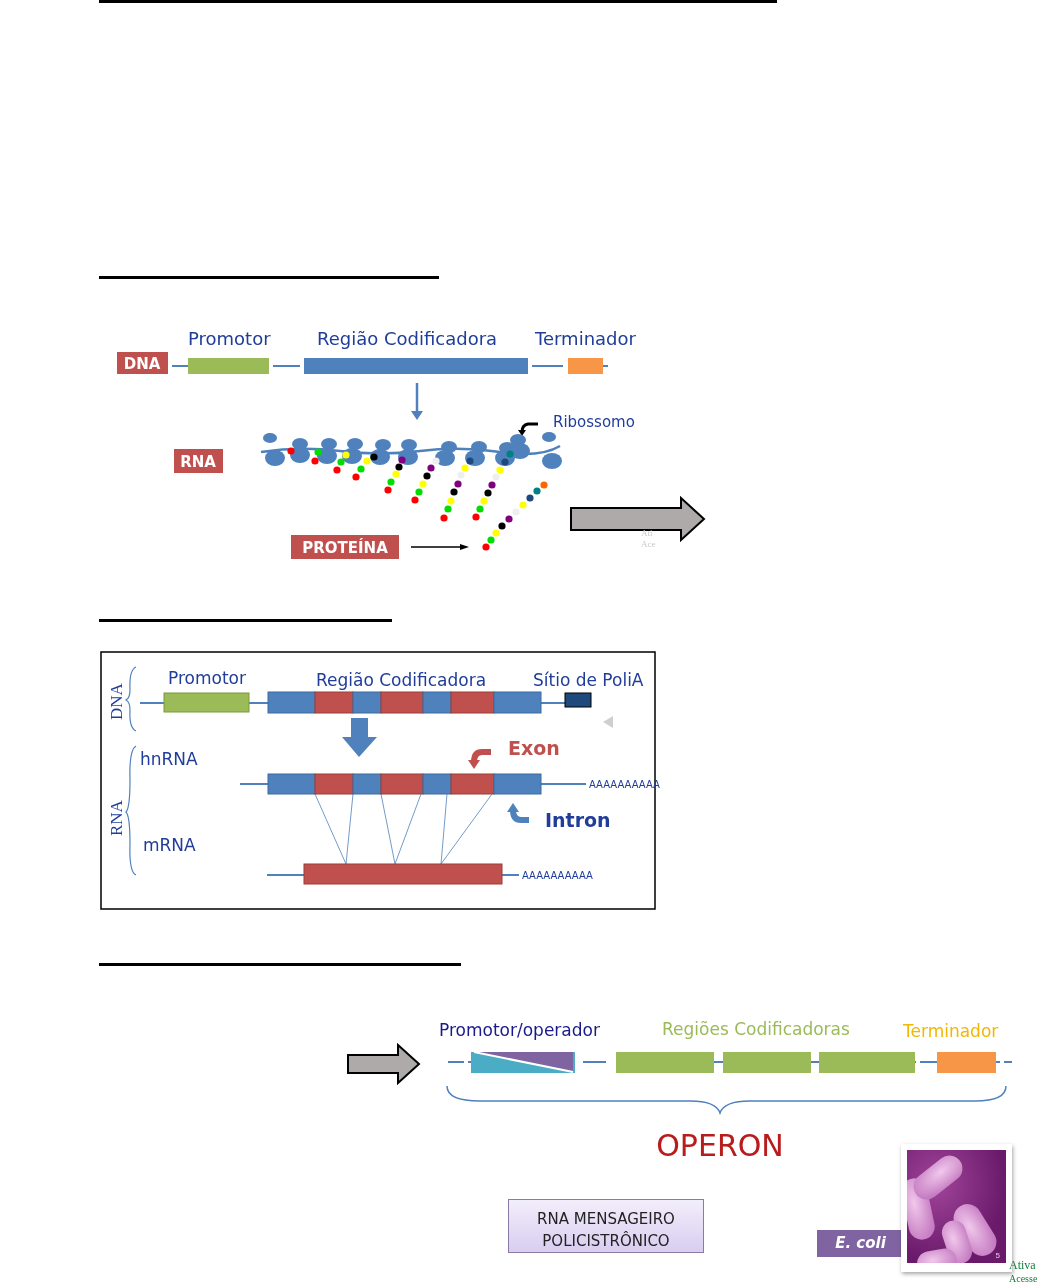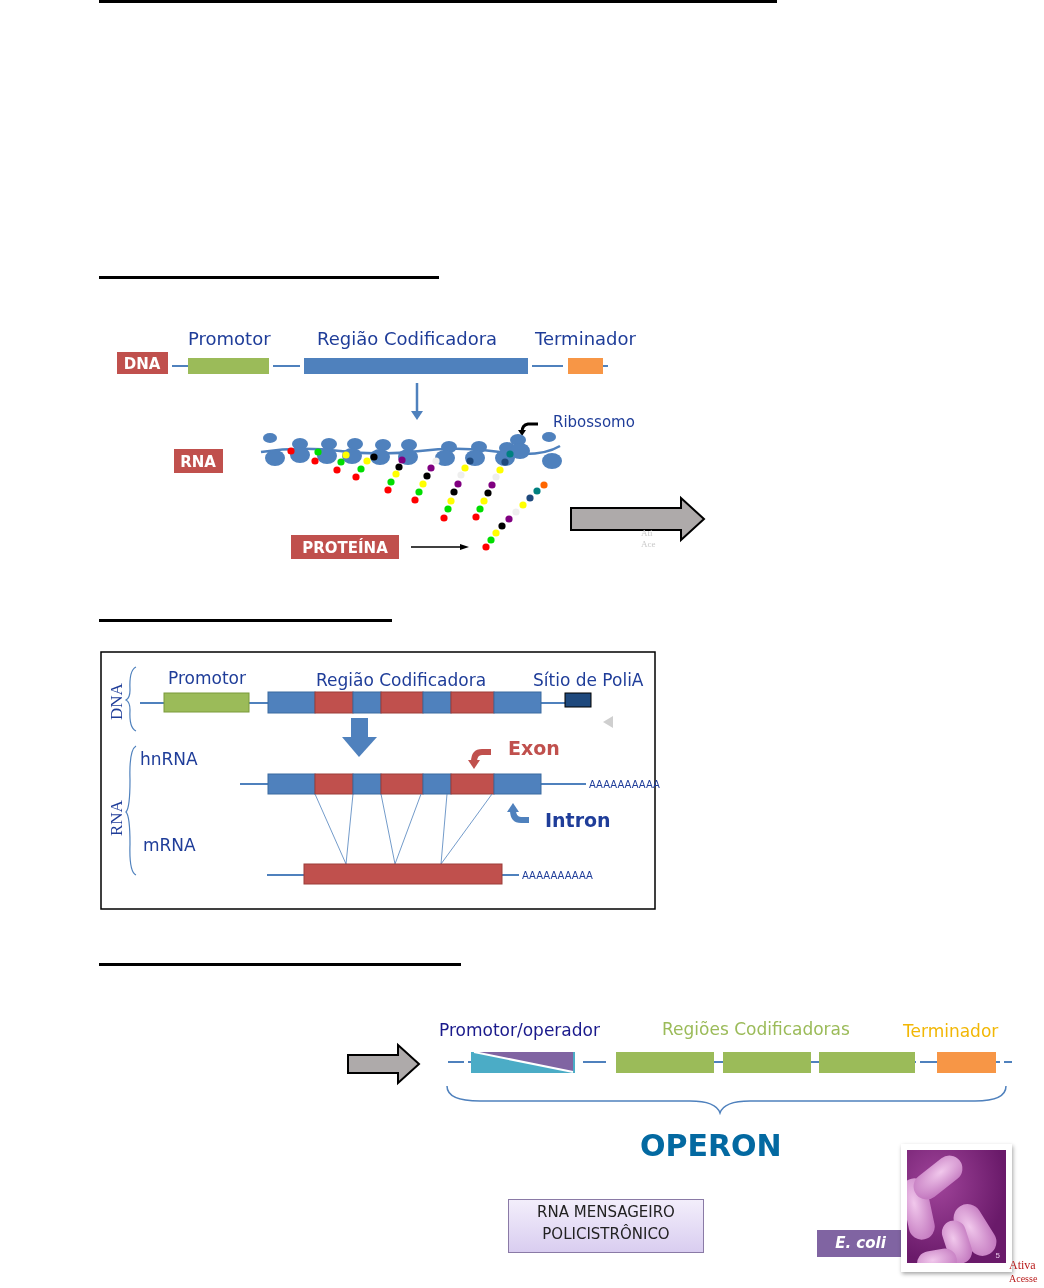--- a/index.html
+++ b/index.html
@@ -4,30 +4,30 @@
 <style>
   html, body { margin:0; padding:0; background:#ffffff; }
   body { width:1044px; height:1288px; position:relative; overflow:hidden; font-family:"DejaVu Sans", sans-serif; }
   .rule { position:absolute; background:#000; height:3px; }
   .abs { position:absolute; }
   svg text { font-family:"DejaVu Sans", sans-serif; }
   .serif { font-family:"Liberation Serif", serif; }
   .watermark { position:absolute; color:#c9c9c9; font-family:Liberation Serif, serif; font-size:9px; line-height:11px; }
   .rna-box { position:absolute; left:508px; top:1199px; width:196px; height:54px; border:1px solid #8a7aa6;
     background:linear-gradient(#f3eefb, #d9cdf0); box-sizing:border-box; text-align:center;
-    font-family:"DejaVu Sans", sans-serif; font-size:15px; line-height:22px; color:#222; padding-top:1px; }
+    font-family:"DejaVu Sans", sans-serif; font-size:15px; line-height:22px; color:#222; padding-top:8px; }
   .ecoli-label { position:absolute; left:817px; top:1230px; width:87px; height:27px; background:#8064a2; color:#fff;
     font-family:"DejaVu Sans", sans-serif; font-style:italic; font-weight:bold; font-size:15px; line-height:27px; text-align:center; }
   .photo-frame { position:absolute; left:901px; top:1144px; width:111px; height:128px; background:#fff;
     box-shadow:1px 2px 4px rgba(0,0,0,0.35); }
   .photo { position:absolute; left:6px; top:6px; width:99px; height:113px;
     background:radial-gradient(ellipse at 30% 30%, #a0449a, #6a1a6a 70%); overflow:hidden; }
   .cell { position:absolute; background:radial-gradient(ellipse at 40% 40%, #f1c8ec, #c47ac0 80%); border-radius:20px; }
-  .operon-title { position:absolute; left:640px; top:1128px; width:160px; text-align:left; color:#0369a1;
-    font-family:"DejaVu Sans", sans-serif; font-weight:bold; font-size:30px; }
+  .operon-title { position:absolute; left:640px; top:1128px; width:160px; text-align:center; color:#b91c1c;
+    font-family:"DejaVu Sans", sans-serif; font-weight:normal; font-size:30px; }
 </style>
 </head>
 <body>
 
 <div class="rule" style="left:99px; top:0px; width:678px; height:3px;"></div>
 <div class="rule" style="left:99px; top:276px; width:340px;"></div>
 <div class="rule" style="left:99px; top:619px; width:293px;"></div>
 <div class="rule" style="left:99px; top:963px; width:362px;"></div>
 
 <svg class="abs" style="left:0; top:0;" width="1044" height="600">
@@ -279,16 +279,16 @@
   <div class="photo">
     <div class="cell" style="left:-2px; top:28px; width:26px; height:62px; transform:rotate(-12deg);"></div>
     <div class="cell" style="left:18px; top:0px; width:26px; height:55px; transform:rotate(52deg);"></div>
     <div class="cell" style="left:54px; top:52px; width:28px; height:56px; transform:rotate(-32deg);"></div>
     <div class="cell" style="left:38px; top:70px; width:24px; height:44px; transform:rotate(-18deg);"></div>
     <div class="cell" style="left:10px; top:100px; width:40px; height:24px; transform:rotate(-10deg);"></div>
     <span style="position:absolute; right:6px; bottom:3px; font-size:8px; color:#e9c9e9; font-family:'Liberation Sans', sans-serif;">5</span>
   </div>
 </div>
 
-<div class="watermark" style="left:1009px; top:1259px; font-size:12px; line-height:13px; color:#b91c1c;">
+<div class="watermark" style="left:1009px; top:1259px; font-size:12px; line-height:13px; color:#15803d;">
   <div>Ativa</div>
     <div style="font-size:10px;text-align:center;">Acesse</div>
 </div>
 
 </body></html>

